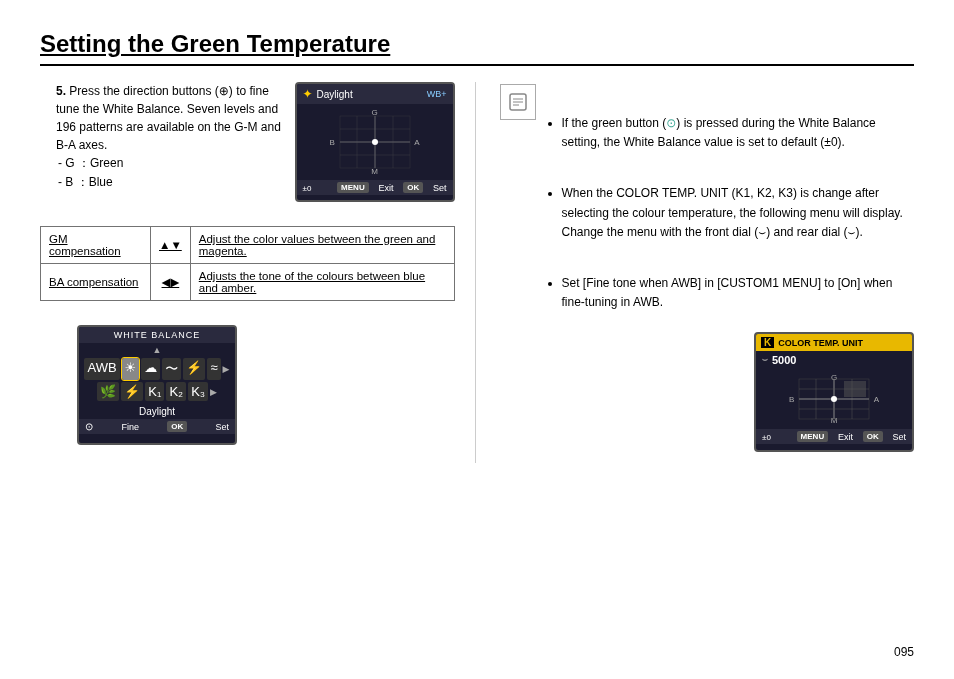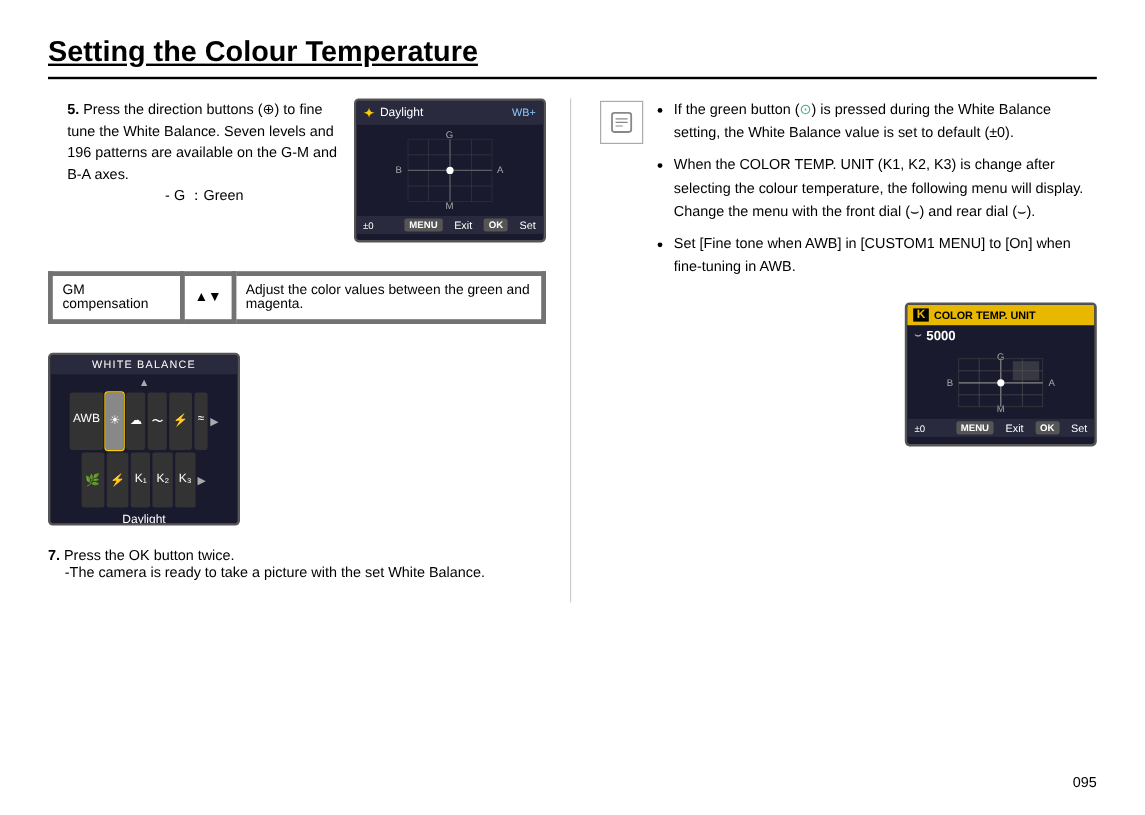--- a/index.html
+++ b/index.html
@@ -38,39 +38,39 @@
     .step-number {
       font-weight: bold;
     }
     .step-body {
       margin-left: 16px;
       line-height: 1.5;
     }
     .axes-list {
       margin-left: 2px;
       list-style: none;
-      text-align: center;
     }
     .axes-list li {
       line-height: 1.6;
     }
     .bold { font-weight: normal; }
 
     
     .comp-table {
       width: 100%;
       border-collapse: collapse;
       margin-top: 12px;
       margin-bottom: 16px;
     }
     .comp-table td {
-      border: 4px solid #737373;
+      border: 1px solid #737373;
       padding: 6px 8px;
       vertical-align: middle;
       font-size: 11.5px;
+      text-decoration: underline;
     }
     .comp-table td.label-cell {
       width: 110px;
       font-weight: normal;
     }
     .comp-icon {
       font-size: 13px;
       text-align: center;
       width: 28px;
     }
@@ -88,23 +88,24 @@
     }
     .cam-panel-daylight {
       width: 160px;
       height: 120px;
       float: right;
       margin-left: 10px;
       margin-bottom: 8px;
     }
     .cam-panel-wb {
       width: 160px;
-      height: 144px;
+      height: 120px;
       display: block;
       margin-top: 8px;
+      margin-left: 37px;
     }
     .cam-panel-color-temp {
       width: 160px;
       height: 120px;
       display: inline-block;
       margin-left: 8px;
       vertical-align: top;
     }
 
     
@@ -181,23 +182,23 @@
     }
     .wb-icons-row1 {
       display: flex;
       justify-content: center;
       gap: 2px;
       padding: 3px 4px 1px;
       font-size: 10px;
     }
     .wb-icon-item {
       background: #333;
-      padding: 17px 3px;
+      padding: 2px 3px;
       border-radius: 2px;
-      font-size: 10px;
+      font-size: 13px;
     }
     .wb-icon-item.selected {
       background: #888;
       outline: 1px solid #ffcc00;
     }
     .wb-icons-row2 {
       display: flex;
       justify-content: center;
       gap: 2px;
       padding: 1px 4px 3px;
@@ -238,20 +239,21 @@
     }
 
     
     .bullet-list {
       list-style: disc;
       margin-left: 16px;
       line-height: 1.6;
     }
     .bullet-list li {
       margin-bottom: 8px;
+      margin-top: 32px;
     }
 
     .step6-area {
       display: flex;
       gap: 16px;
       align-items: flex-start;
       margin-top: 8px;
     }
 
     .step6-text {
@@ -279,21 +281,21 @@
       align-items: center;
       justify-content: center;
       font-size: 18px;
       flex-shrink: 0;
       margin-top: 2px;
     }
   </style>
 </head>
 <body>
 
-<h1>Setting the Colour Temperature</h1>
+<h1>Setting the Green Temperature</h1>
 
 <div class="main-content">
 
   <div class="left-col">
 
     <div class="step">
 
       <div class="cam-panel cam-panel-daylight" style="float:right; margin-left:12px; margin-bottom:6px;">
 
         <div class="panel-top-bar">
@@ -343,31 +345,37 @@
         </div>
       </div>
 
       <div class="step-body">
         <p>
           <span class="step-number">5.</span>
           Press the direction buttons (⊕) to fine tune the White Balance. Seven levels and 196 patterns are available on the <span class="bold">G-M</span> and <span class="bold">B-A</span> axes.
         </p>
         <ul class="axes-list">
           <li>- <span class="bold">G</span> ：Green</li>
+          <li>- <span class="bold">B</span> ：Blue</li>
         </ul>
       </div>
       <div style="clear:both;"></div>
     </div>
 
     <table class="comp-table">
       <tbody>
           <tr>
         <td class="label-cell">GM compensation</td>
         <td class="comp-icon">▲▼</td>
         <td>Adjust the color values between the green and magenta.</td>
+      </tr>
+      <tr>
+        <td class="label-cell">BA compensation</td>
+        <td class="comp-icon">◀▶</td>
+        <td>Adjusts the tone of the colours between blue and amber.</td>
       </tr>
     </tbody>
       </table>
 
     <div class="step step6-area">
 
       <div class="cam-panel cam-panel-wb">
         <div class="wb-panel-header">
           <span>WHITE BALANCE</span>
         </div>
@@ -397,27 +405,20 @@
 
         <div class="wb-bottom-bar">
           <span style="font-size:10px;">⊙</span>
           <span>Fine</span>
           <span class="ok-btn">OK</span>
           <span>Set</span>
         </div>
       </div>
     </div>
 
-    <div class="step" style="margin-top:16px;">
-      <p>
-        <span class="step-number">7.</span>
-        Press the <span class="bold">OK</span> button twice.<br>
-        <span style="margin-left:14px;">-The camera is ready to take a picture with the set White Balance.</span>
-      </p>
-    </div>
 
   </div>
 
   <div class="right-col" style="border-left: 1px solid #ccc; padding-left:24px;">
 
     <div class="right-top-section">
       <div class="right-note-icon">
 
         <svg width="22" height="22" viewBox="0 0 22 22">
           <rect x="3" y="3" width="16" height="16" rx="2" fill="none" stroke="#888" stroke-width="1.5"></rect>

